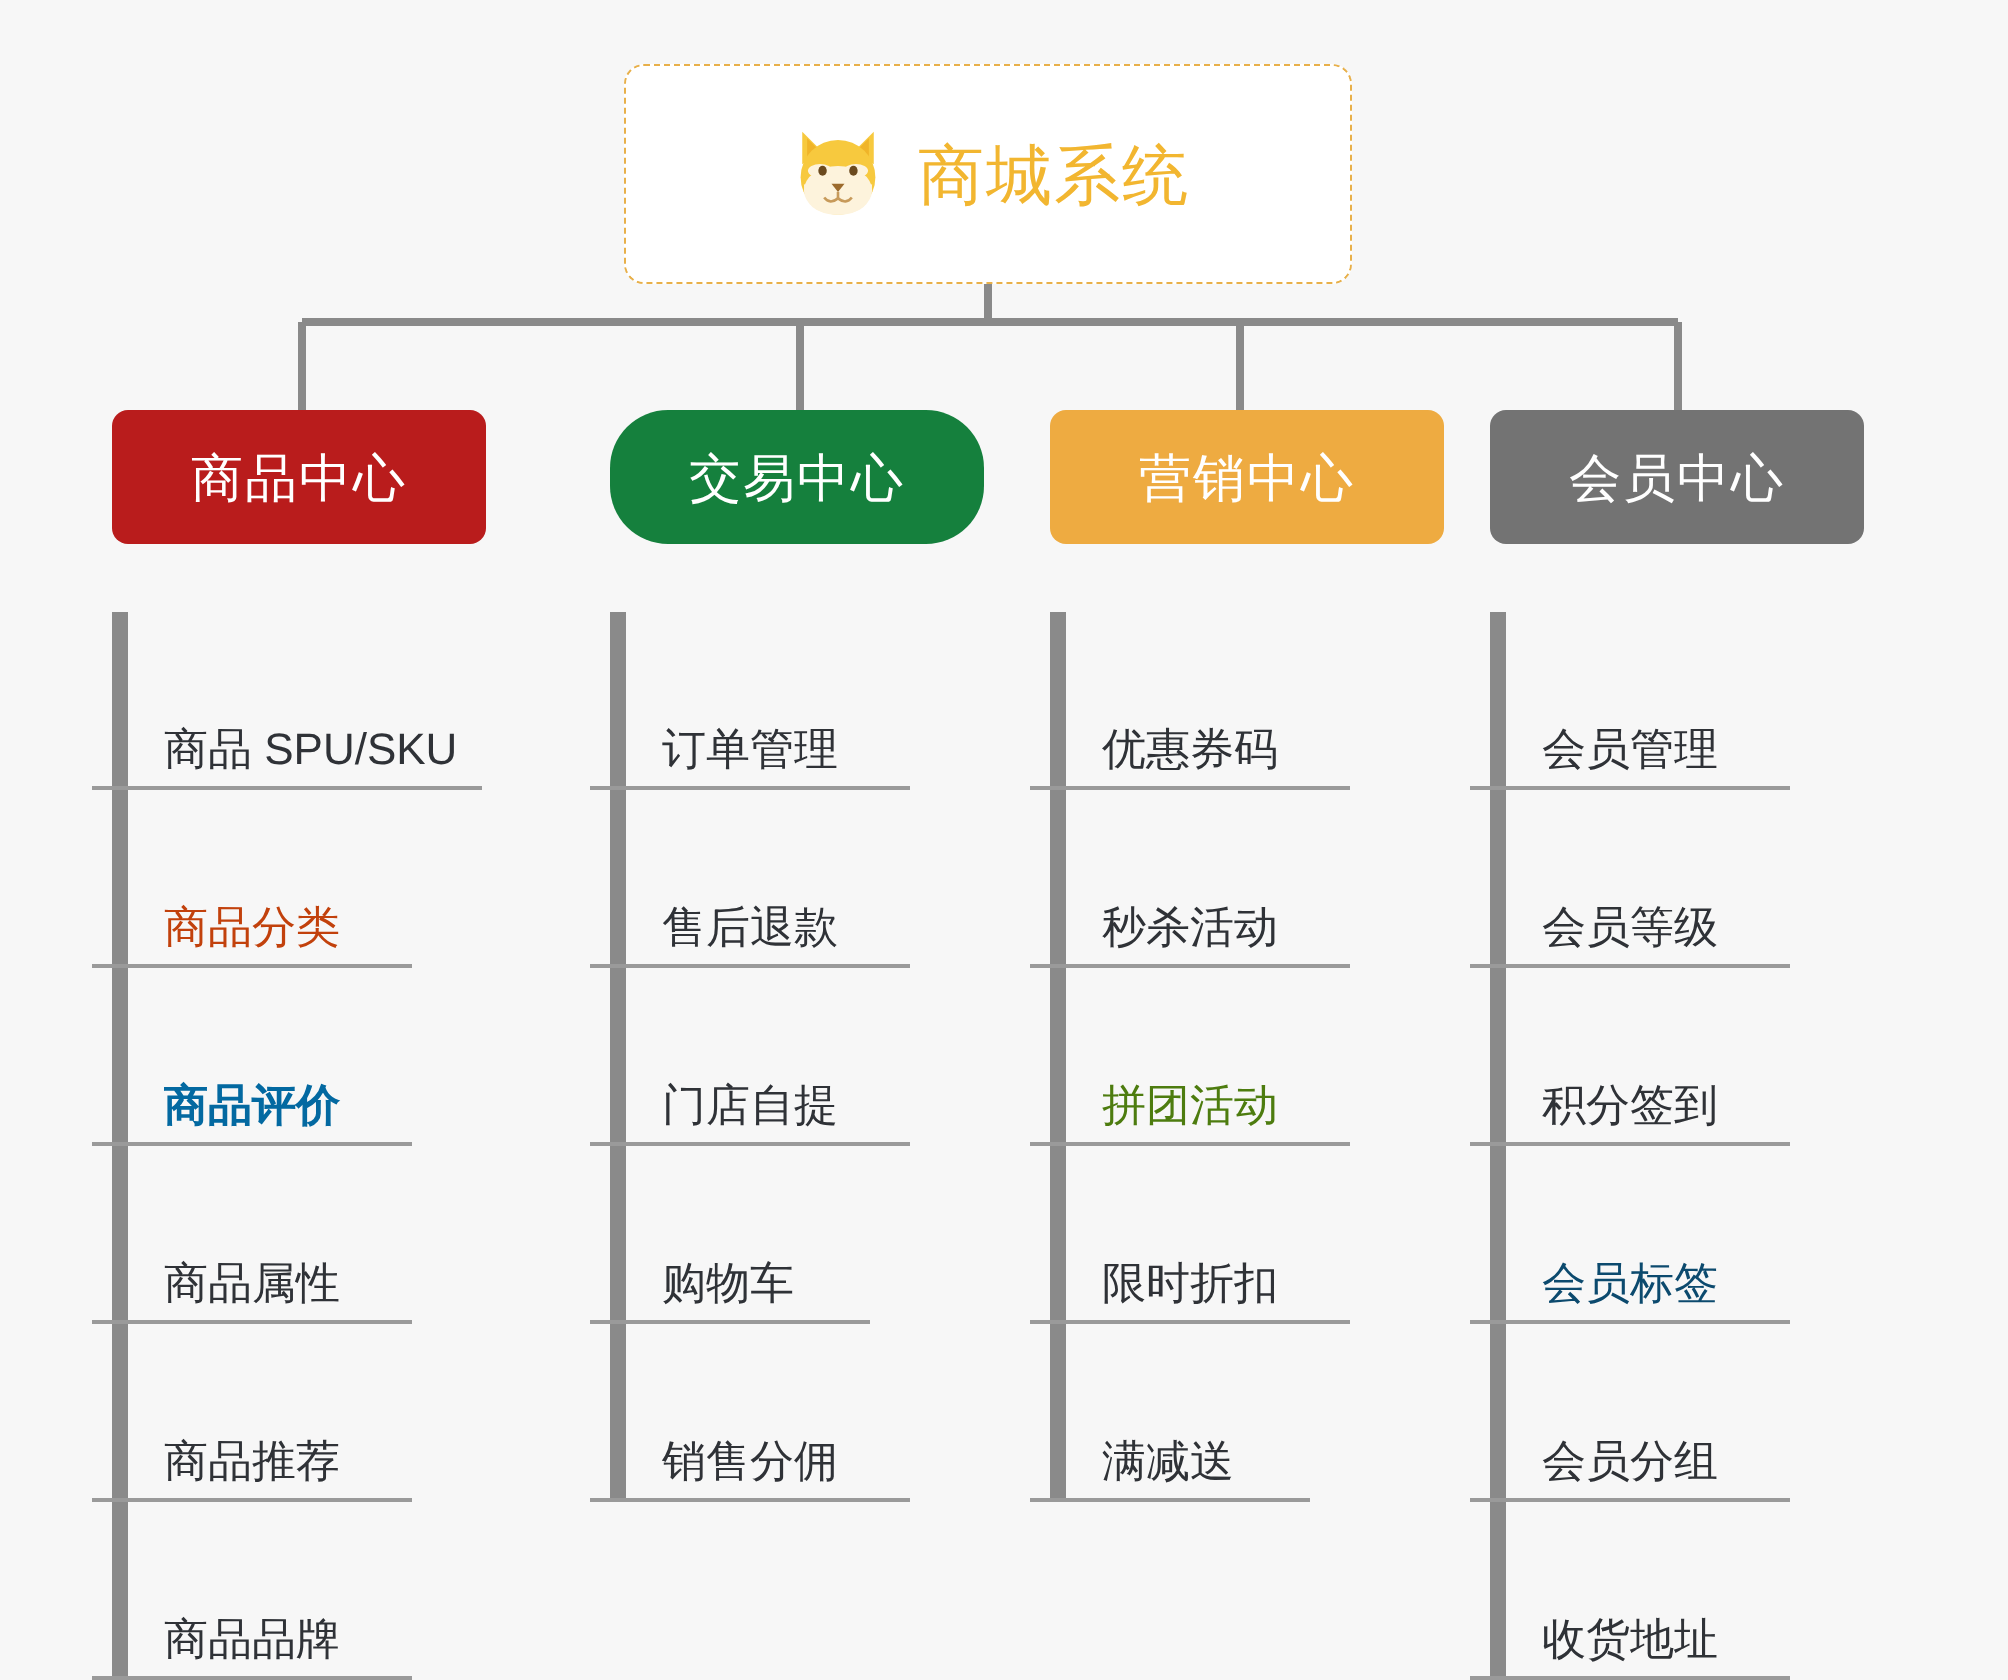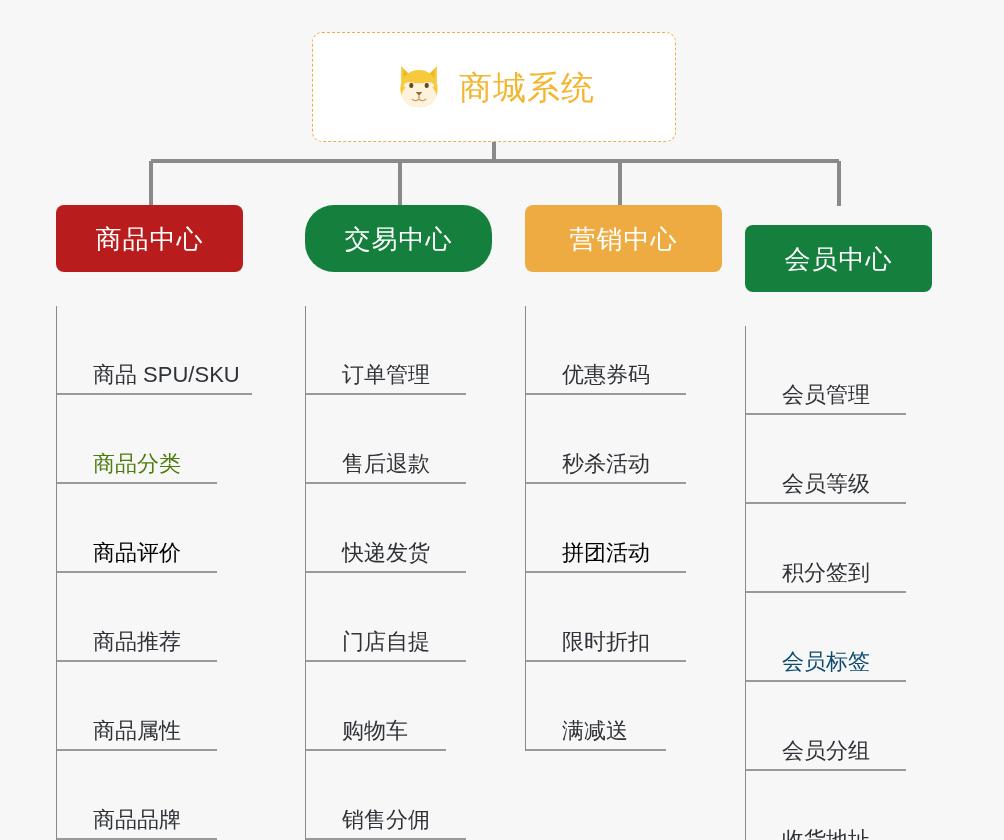--- a/index.html
+++ b/index.html
@@ -92,22 +92,21 @@
     font-size: 26px;
     line-height: 1;
     letter-spacing: 1px;
     white-space: nowrap;
   }
 
   
   .leaf-list {
     position: relative;
     margin-top: 34px;
-    padding-left: 18px;
-    border-left: 1px solid #000000;
+    border-left: 8px solid #000000;
     width: 202px;
     box-sizing: border-box;
   }
   .leaf-item {
     height: 89px;
     position: relative;
     display: flex;
     align-items: flex-end;
     box-sizing: border-box;
   }
@@ -172,33 +171,33 @@
   <div class="column col-0">
     <div class="cat-box" style="background: #b91c1c;">
       <span class="cat-label">商品中心</span>
     </div>
     <div class="leaf-list" style="border-left-color: rgb(138, 138, 138);">
         <div class="leaf-item">
           <span class="leaf-label" style="color: rgb(47, 50, 55);">商品 SPU/SKU</span>
           <div class="leaf-underline" style="background: rgb(154, 154, 154); width: 195px;"></div>
         </div>
         <div class="leaf-item">
-          <span class="leaf-label" style="color: #4d7c0f;">商品分类</span>
-          <div class="leaf-underline" style="background: rgb(154, 154, 154); width: 160px;"></div>
-        </div>
-        <div class="leaf-item">
-          <span class="leaf-label" style="color: #000000;">商品评价</span>
+          <span class="leaf-label" style="color: #c2410c;">商品分类</span>
+          <div class="leaf-underline" style="background: rgb(154, 154, 154); width: 160px;"></div>
+        </div>
+        <div class="leaf-item">
+          <span class="leaf-label" style="color: #0369a1; font-weight: bold;">商品评价</span>
+          <div class="leaf-underline" style="background: rgb(154, 154, 154); width: 160px;"></div>
+        </div>
+        <div class="leaf-item">
+          <span class="leaf-label" style="color: rgb(47, 50, 55);">商品属性</span>
           <div class="leaf-underline" style="background: rgb(154, 154, 154); width: 160px;"></div>
         </div>
         <div class="leaf-item">
           <span class="leaf-label" style="color: rgb(47, 50, 55);">商品推荐</span>
-          <div class="leaf-underline" style="background: rgb(154, 154, 154); width: 160px;"></div>
-        </div>
-        <div class="leaf-item">
-          <span class="leaf-label" style="color: rgb(47, 50, 55);">商品属性</span>
           <div class="leaf-underline" style="background: rgb(154, 154, 154); width: 160px;"></div>
         </div>
         <div class="leaf-item">
           <span class="leaf-label" style="color: rgb(47, 50, 55);">商品品牌</span>
           <div class="leaf-underline" style="background: rgb(154, 154, 154); width: 160px;"></div>
         </div>
       </div>
   </div>
 
   <div class="column col-1">
@@ -208,24 +207,20 @@
     <div class="leaf-list" style="border-left-color: rgb(138, 138, 138);">
         <div class="leaf-item">
           <span class="leaf-label" style="color: rgb(47, 50, 55);">订单管理</span>
           <div class="leaf-underline" style="background: rgb(154, 154, 154); width: 160px;"></div>
         </div>
         <div class="leaf-item">
           <span class="leaf-label" style="color: rgb(47, 50, 55);">售后退款</span>
           <div class="leaf-underline" style="background: rgb(154, 154, 154); width: 160px;"></div>
         </div>
         <div class="leaf-item">
-          <span class="leaf-label" style="color: rgb(47, 50, 55);">快递发货</span>
-          <div class="leaf-underline" style="background: rgb(154, 154, 154); width: 160px;"></div>
-        </div>
-        <div class="leaf-item">
           <span class="leaf-label" style="color: rgb(47, 50, 55);">门店自提</span>
           <div class="leaf-underline" style="background: rgb(154, 154, 154); width: 160px;"></div>
         </div>
         <div class="leaf-item">
           <span class="leaf-label" style="color: rgb(47, 50, 55);">购物车</span>
           <div class="leaf-underline" style="background: rgb(154, 154, 154); width: 140px;"></div>
         </div>
         <div class="leaf-item">
           <span class="leaf-label" style="color: rgb(47, 50, 55);">销售分佣</span>
           <div class="leaf-underline" style="background: rgb(154, 154, 154); width: 160px;"></div>
@@ -240,36 +235,36 @@
     <div class="leaf-list" style="border-left-color: rgb(138, 138, 138);">
         <div class="leaf-item">
           <span class="leaf-label" style="color: rgb(47, 50, 55);">优惠券码</span>
           <div class="leaf-underline" style="background: rgb(154, 154, 154); width: 160px;"></div>
         </div>
         <div class="leaf-item">
           <span class="leaf-label" style="color: rgb(47, 50, 55);">秒杀活动</span>
           <div class="leaf-underline" style="background: rgb(154, 154, 154); width: 160px;"></div>
         </div>
         <div class="leaf-item">
-          <span class="leaf-label" style="color: #000000;">拼团活动</span>
+          <span class="leaf-label" style="color: #4d7c0f;">拼团活动</span>
           <div class="leaf-underline" style="background: rgb(154, 154, 154); width: 160px;"></div>
         </div>
         <div class="leaf-item">
           <span class="leaf-label" style="color: rgb(47, 50, 55);">限时折扣</span>
           <div class="leaf-underline" style="background: rgb(154, 154, 154); width: 160px;"></div>
         </div>
         <div class="leaf-item">
           <span class="leaf-label" style="color: rgb(47, 50, 55);">满减送</span>
           <div class="leaf-underline" style="background: rgb(154, 154, 154); width: 140px;"></div>
         </div>
       </div>
   </div>
 
   <div class="column col-3">
-    <div class="cat-box" style="background: #15803d; margin-top: 20px;">
+    <div class="cat-box" style="background: #737373;">
       <span class="cat-label">会员中心</span>
     </div>
     <div class="leaf-list" style="border-left-color: rgb(138, 138, 138);">
         <div class="leaf-item">
           <span class="leaf-label" style="color: rgb(47, 50, 55);">会员管理</span>
           <div class="leaf-underline" style="background: rgb(154, 154, 154); width: 160px;"></div>
         </div>
         <div class="leaf-item">
           <span class="leaf-label" style="color: rgb(47, 50, 55);">会员等级</span>
           <div class="leaf-underline" style="background: rgb(154, 154, 154); width: 160px;"></div>

